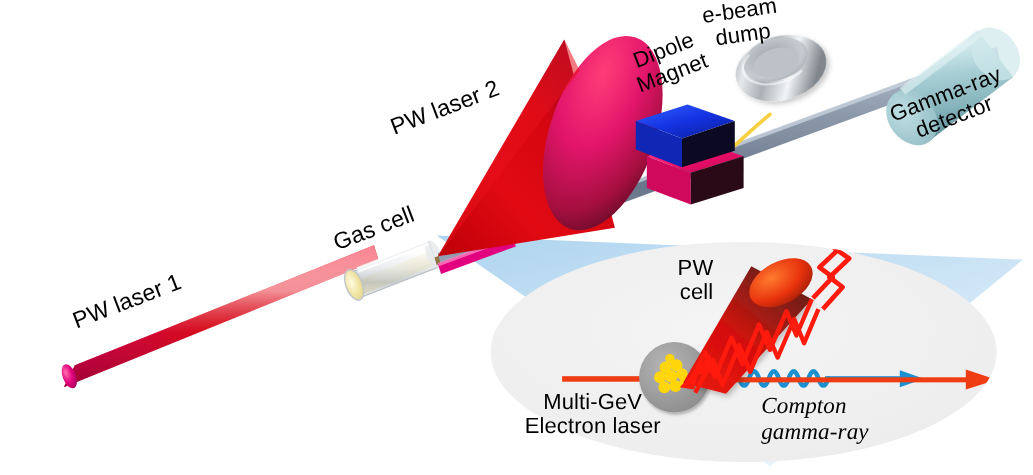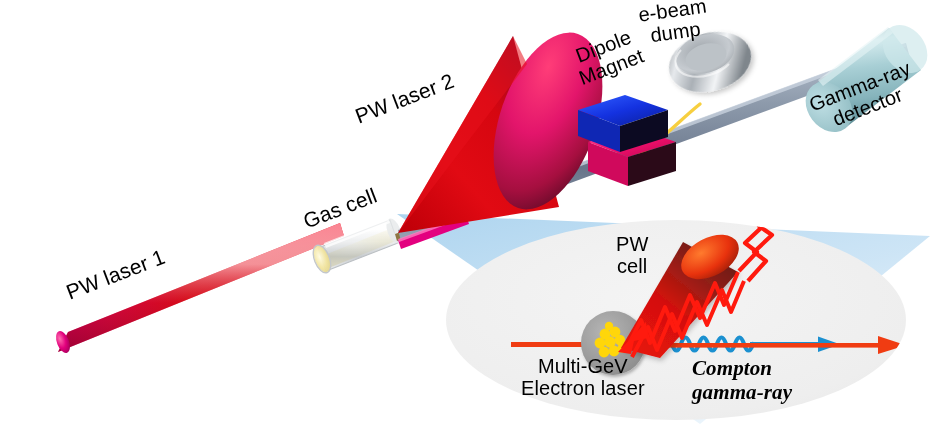--- a/index.html
+++ b/index.html
@@ -26,21 +26,20 @@
     position: absolute;
     color: #000000;
     font-family: "Liberation Sans", sans-serif;
     white-space: nowrap;
     line-height: 1.12;
     letter-spacing: 0.1px;
   }
   .lbl-serif-italic {
     font-family: "Liberation Serif", serif;
     font-style: italic;
-    font-weight: bold;
   }
 </style>
 </head>
 <body>
 
 <div id="stage">
 
   <svg width="939" height="432" viewBox="0 0 939 432">
     <defs>
 
@@ -325,26 +324,26 @@
   <div class="lbl" style="left:637px; top:4px; font-size:20px; transform:rotate(-8deg); transform-origin:left top; text-align:center;">
     <div>e-beam</div>
     <div>dump</div>
   </div>
 
   <div class="lbl" style="left:806px; top:95px; font-size:20px; transform:rotate(-21deg); transform-origin:left top; text-align:center;">
     <div>Gamma-ray</div>
     <div>detector</div>
   </div>
 
-  <div class="lbl" style="left:616px; top:233px; font-size:20px; text-align:center;">
+  <div class="lbl" style="left:616px; top:233px; font-size:20px; text-align:right;">
     <div>PW</div>
     <div>cell</div>
   </div>
 
-  <div class="lbl" style="left:477px; top:355px; font-size:20px; text-align:center;margin-left:44px;">
+  <div class="lbl" style="left:477px; top:355px; font-size:20px; text-align:center;">
     <div>Multi-GeV</div>
     <div>Electron  laser</div>
   </div>
 
   <div class="lbl lbl-serif-italic" style="left:692px; top:357px; font-size:21px; text-align:left;">
     <div>Compton</div>
     <div>gamma-ray</div>
   </div>
 
 </div>

